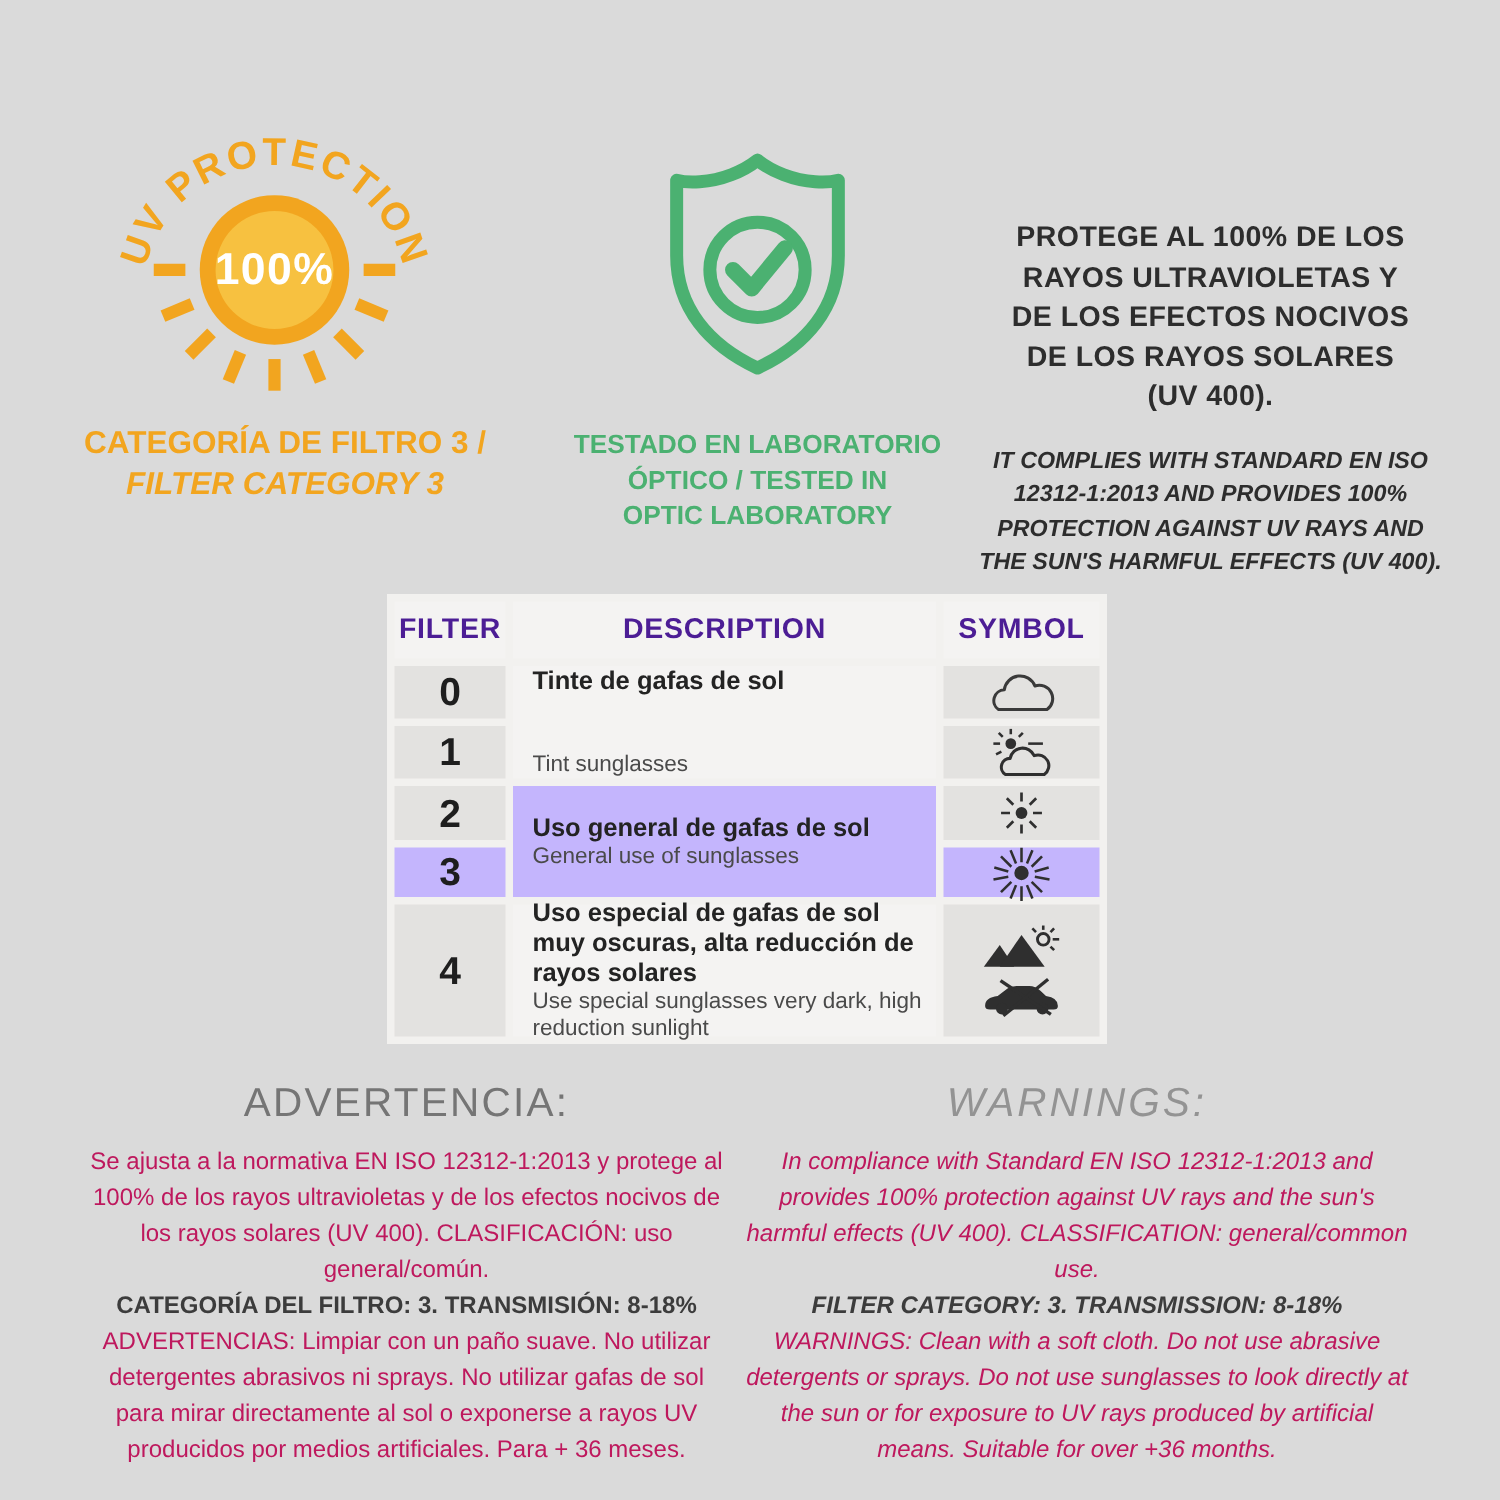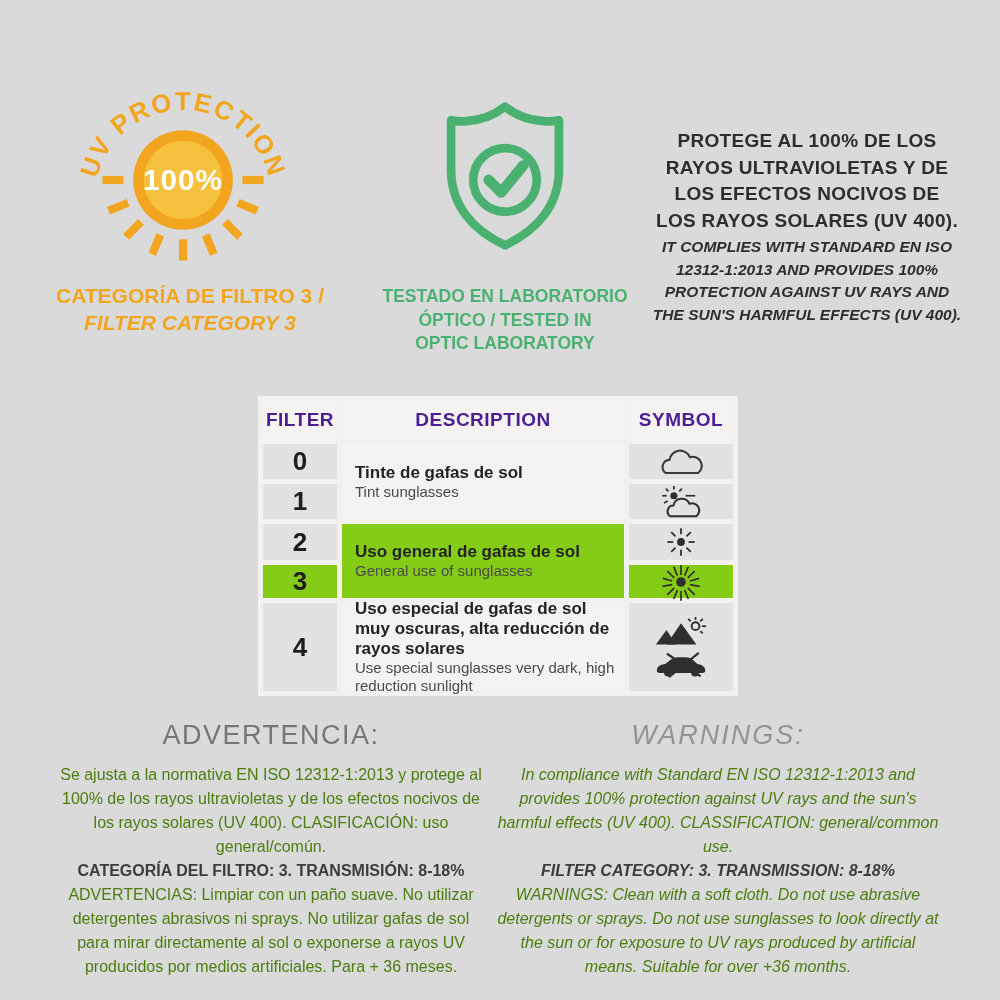--- a/index.html
+++ b/index.html
@@ -13,47 +13,47 @@
   .arc-text{font-size:27px;font-weight:bold;letter-spacing:2px;fill:#F2A51F;}
   .pct-text{font-size:31px;font-weight:bold;fill:#ffffff;letter-spacing:1px;}
   .uv-caption{position:absolute;left:25px;top:282px;width:330px;text-align:center;
     color:#F2A51F;font-weight:bold;font-size:21px;line-height:1.3;}
   .uv-caption .it{font-style:italic;}
   .shield-svg{position:absolute;left:428px;top:92px;width:154px;height:170px;}
   .lab-caption{position:absolute;left:365px;top:285px;width:280px;text-align:center;
     color:#4BB171;font-weight:bold;font-size:17.5px;line-height:1.35;}
   .lab-caption .it{}
   .protect{position:absolute;left:652px;top:128px;width:310px;text-align:center;color:#2d2d2d;}
-  .protect .es{margin:0;font-size:19px;font-weight:bold;line-height:1.4;letter-spacing:.3px;}
+  .protect .es{margin:18px;font-size:19px;font-weight:bold;line-height:1.4;letter-spacing:.3px;}
   .protect .en{margin:2px 0 0 0;font-size:15.5px;font-weight:bold;font-style:italic;line-height:1.45;}
   
   .ftable{
     position:absolute;left:258px;top:396px;
     display:grid;grid-template-columns:74px 282px 104px;
     grid-template-rows:38px 35px 35px 36px 33px 88px;
     gap:5px;padding:5px;background:#f2f1ef;
   }
   .cell{display:flex;align-items:center;justify-content:center;}
   .cell.gray{background:#e3e2e0;}
   .cell.white{background:#f4f3f2;}
-  .cell.cream{background:#84cc16;}
+  .cell.cream{background:#c4b5fd;}
   .hdr{font-size:19px;font-weight:bold;color:#4c1d95;letter-spacing:.5px;}
   .fnum{font-size:26px;font-weight:bold;color:#1e1e1e;}
   .desc-cell{flex-direction:column;align-items:flex-start;justify-content:center;padding-left:13px;box-sizing:border-box;text-align:left;}
   .desc-es{font-size:17px;font-weight:bold;color:#232323;line-height:1.18;}
   .desc-en{font-size:15px;color:#4a4a4a;line-height:1.18;}
   .sym-stack{flex-direction:column;gap:3px;}
   
   .warn{position:absolute;top:720px;text-align:center;}
   .warn.es{left:55px;width:432px;}
   .warn.en{left:494px;width:448px;font-style:italic;}
   .warn h2{margin:0 0 12px 0;font-size:27px;letter-spacing:1.5px;}
   .warn.es h2{color:#757575;font-weight:normal;}
   .warn.en h2{color:#939393;font-weight:normal;letter-spacing:2px;}
-  .warn p{margin:0;font-size:16px;line-height:1.5;color:#4d7c0f;}
+  .warn p{margin:0;font-size:16px;line-height:1.5;color:#be185d;}
   .warn p.b{color:#3c3c3c;font-weight:bold;}
 </style>
 </head>
 <body>
 
 <div class="page">
 
   <svg class="sun-svg" viewBox="0 0 240 250">
     <defs>
         <path id="uvArc" d="M 30 150 A 92 92 0 0 1 210 150"></path>
@@ -100,21 +100,21 @@
     <div class="cell white hdr" style="grid-column:1;grid-row:1;">FILTER</div>
     <div class="cell white hdr" style="grid-column:2;grid-row:1;">DESCRIPTION</div>
     <div class="cell white hdr" style="grid-column:3;grid-row:1;">SYMBOL</div>
 
     <div class="cell gray fnum" style="grid-column:1;grid-row:2;">0</div>
     <div class="cell gray fnum" style="grid-column:1;grid-row:3;">1</div>
     <div class="cell gray fnum" style="grid-column:1;grid-row:4;">2</div>
     <div class="cell cream fnum" style="grid-column:1;grid-row:5;">3</div>
     <div class="cell gray fnum" style="grid-column:1;grid-row:6;">4</div>
 
-    <div class="cell white desc-cell" style="grid-column:2;grid-row:2/4;">
+    <div class="cell white desc-cell" style="grid-column:2;grid-row:2/4;justify-content:space-between;">
       <span class="desc-es">Tinte de gafas de sol</span>
       <span class="desc-en">Tint sunglasses</span>
     </div>
     <div class="cell cream desc-cell" style="grid-column:2;grid-row:4/6;">
       <span class="desc-es">Uso general de gafas de sol</span>
       <span class="desc-en">General use of sunglasses</span>
     </div>
     <div class="cell white desc-cell" style="grid-column:2;grid-row:6;">
       <span class="desc-es">Uso especial de gafas de sol muy oscuras, alta reducción de rayos solares</span>
       <span class="desc-en">Use special sunglasses very dark, high reduction sunlight</span>

